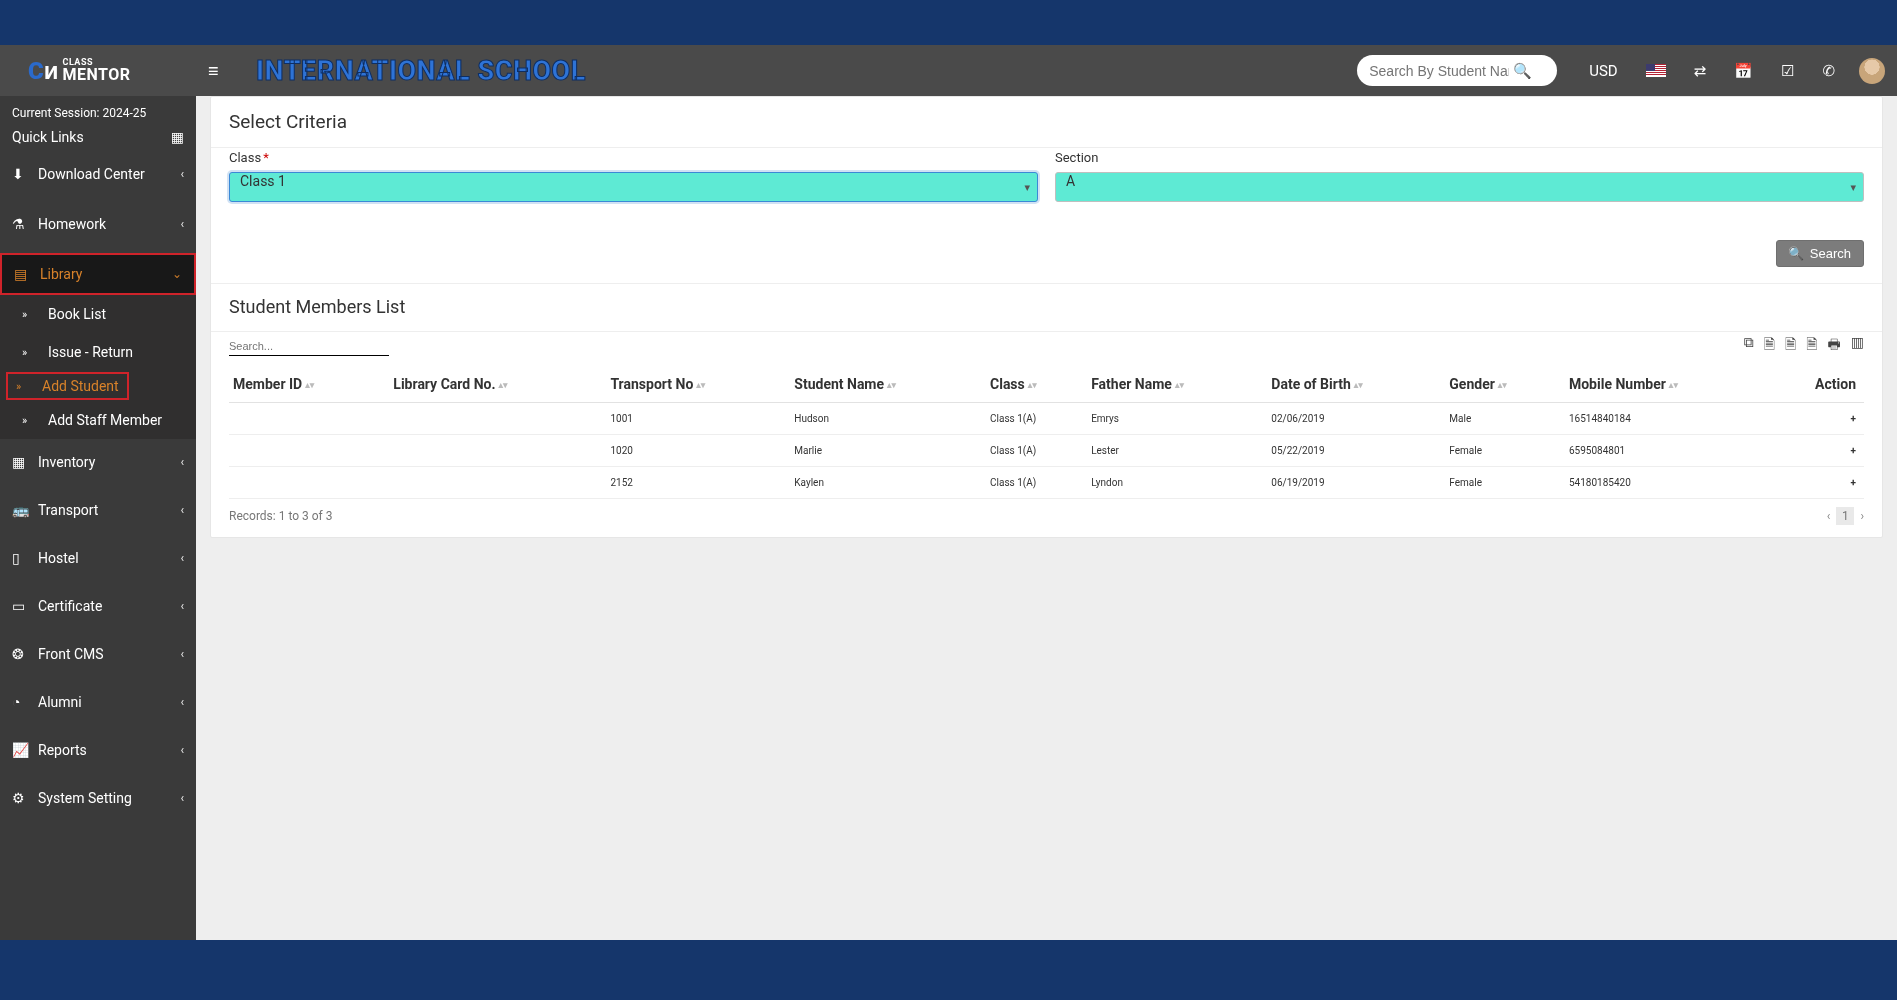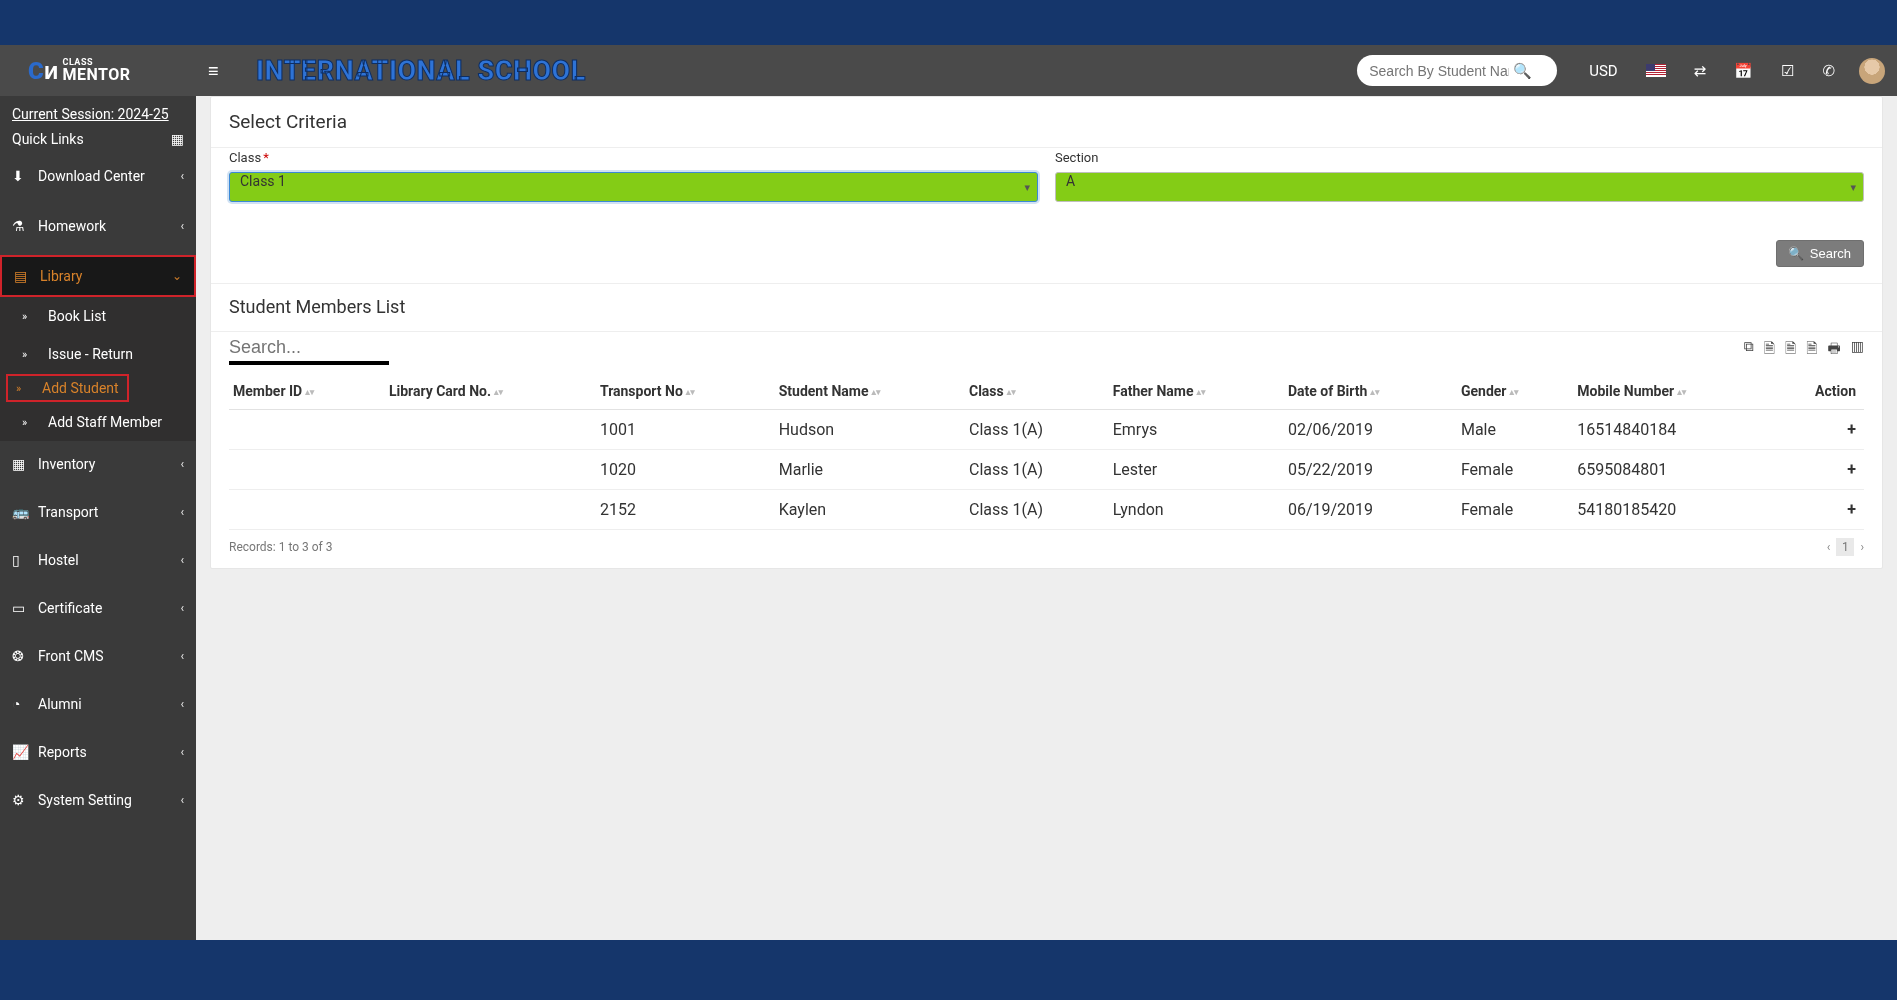--- a/index.html
+++ b/index.html
@@ -141,22 +141,21 @@
 .sb-row {
   display: flex;
   align-items: center;
   padding: 11px 12px;
   font-size: 14px;
   cursor: pointer;
   position: relative;
 }
 .sb-session {
   padding: 10px 12px 5px 12px;
-  font-size: 14px;
-  text-decoration: underline;
+  font-size: 12px;
 }
 .sb-qlinks {
   display: flex;
   align-items: center;
   justify-content: space-between;
   padding: 4px 12px 10px 12px;
   font-size: 14px;
 }
 .sb-qlinks .grid-icon { font-size: 14px; }
 .sb-icon {
@@ -229,21 +228,21 @@
 .form-label .req { color: #c00; margin-left: 2px; }
 .form-select {
   width: 100%;
   height: 30px;
   border: 1px solid #bfbfbf;
   border-radius: 3px;
   padding: 0 28px 0 10px;
   font-size: 14px;
   color: #333;
   appearance: none;
-  background: #84cc16;
+  background: #5eead4;
   position: relative;
   cursor: pointer;
 }
 .select-wrap { position: relative; }
 .select-wrap .chev {
   position: absolute;
   right: 8px;
   top: 50%;
   transform: translateY(-50%);
   pointer-events: none;
@@ -279,23 +278,23 @@
   border-top: 1px solid #eee;
 }
 .table-toolbar {
   display: flex;
   align-items: center;
   justify-content: space-between;
   padding: 0 18px 8px 18px;
 }
 .table-search {
   border: none;
-  border-bottom: 4px solid #000000;
+  border-bottom: 1px solid #000000;
   outline: none;
-  font-size: 18px;
+  font-size: 11px;
   padding: 3px 0;
   width: 160px;
 }
 .tbl-actions {
   display: flex;
   gap: 10px;
   color: #444;
 }
 .tbl-actions span { cursor: pointer; font-size: 14px; }
 
@@ -320,21 +319,21 @@
   margin-left: 3px;
   cursor: pointer;
   display: inline-flex;
   flex-direction: column;
   line-height: 5px;
   vertical-align: middle;
 }
 table.data td {
   padding: 10px 8px 10px 4px;
   border-bottom: 1px solid #eee;
-  font-size: 16px;
+  font-size: 10px;
   color: #333;
 }
 table.data td.action {
   text-align: right;
   font-weight: 700;
   cursor: pointer;
 }
 
 .table-footer {
   display: flex;

